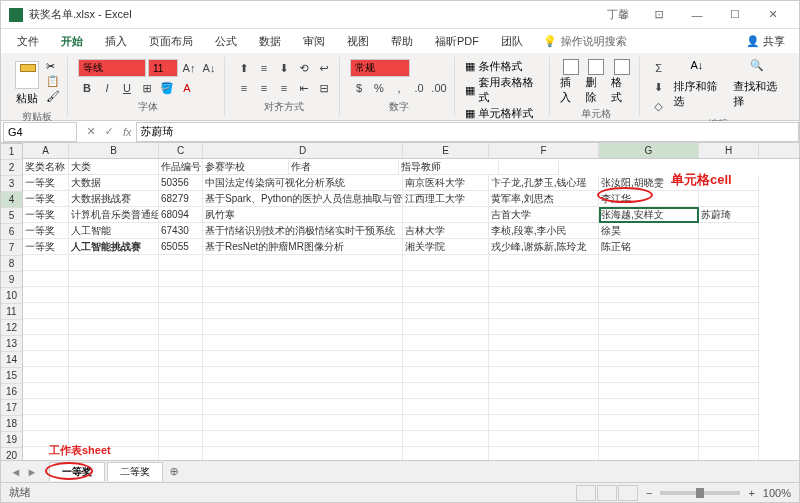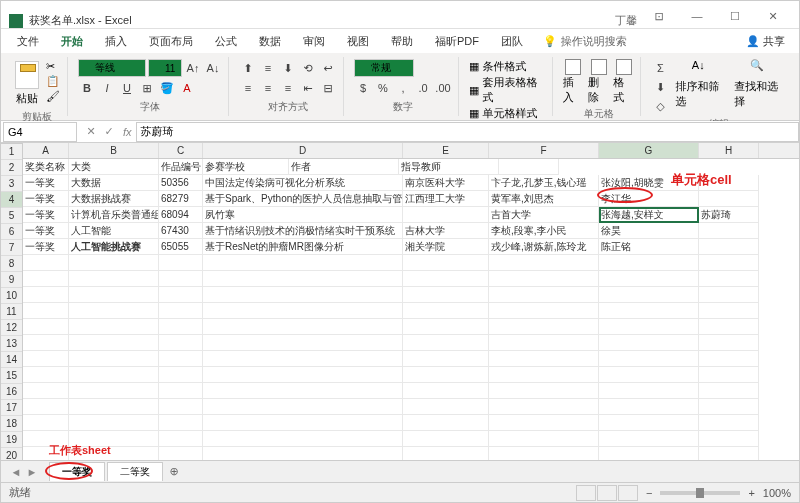--- a/index.html
+++ b/index.html
@@ -1,40 +1,40 @@
 <!DOCTYPE html>
 <html><head>
 <meta charset="utf-8">
 <style>
 *{margin:0;padding:0;box-sizing:border-box;font-family:"Microsoft YaHei",Arial,sans-serif;font-size:11px}
 body{background:#fff;overflow:hidden}
 .app{width:800px;height:503px;display:flex;flex-direction:column;border:1px solid #ccc;background:#fff}
-.titlebar{height:28px;background:#fff;display:flex;align-items:flex-end;padding:0 8px;border-bottom:1px solid #e0e0e0}
+.titlebar{height:28px;background:#fff;display:flex;align-items:center;padding:0 8px;border-bottom:1px solid #e0e0e0}
 .tb-icon{width:14px;height:14px;background:#217346;margin-right:6px}
 .tb-title{flex:1;color:#333;font-size:11px}
-.tb-user{color:#666;margin-right:4px}
+.tb-user{color:#666;margin-right:12px}
 .tb-btns{display:flex;gap:2px}
 .tb-btn{width:36px;height:24px;display:flex;align-items:center;justify-content:center;color:#666;cursor:pointer}
 .ribbon-tabs{height:24px;background:#fff;display:flex;align-items:center;padding:0 6px;gap:2px}
 .rtab{padding:3px 10px;color:#333;cursor:pointer;font-size:11px}
 .rtab.active{background:#fff;color:#217346;font-weight:bold}
 .rtab-tell{display:flex;align-items:center;gap:4px;color:#666;margin-left:8px}
 .rtab-share{margin-left:auto;padding:2px 8px;color:#333;cursor:pointer}
 .ribbon{height:68px;background:#f3f2f1;border-bottom:1px solid #d0d0d0;display:flex;padding:4px 6px;gap:4px}
 .rgroup{display:flex;flex-direction:column;justify-content:space-between;padding:2px 6px;border-right:1px solid #ddd}
 .rgroup-label{text-align:center;color:#666;font-size:10px;margin-top:2px}
 .rgroup-body{display:flex;gap:4px;align-items:flex-start;flex:1}
 .paste-btn{display:flex;flex-direction:column;align-items:center;gap:2px;padding:2px}
 .paste-icon{width:24px;height:28px;background:#fff;border:1px solid #ccc;position:relative}
 .paste-icon::after{content:"";position:absolute;top:2px;left:4px;width:14px;height:6px;background:#f0c040;border:1px solid #aa8020}
 .sm-btns{display:flex;flex-direction:column;gap:1px}
 .sm-btn{width:16px;height:14px;border:1px solid transparent;cursor:pointer}
 .font-controls{display:flex;flex-direction:column;gap:2px}
 .font-row{display:flex;gap:2px;align-items:center}
-.combo{height:18px;border:1px solid #ccc;background:#15803d;font-size:10px;padding:0 16px;display:flex;align-items:center}
+.combo{height:18px;border:1px solid #ccc;background:#ef4444;font-size:10px;padding:0 4px;display:flex;align-items:center}
 .font-name{width:68px}
 .font-size{width:30px}
 .ico-btn{width:18px;height:18px;display:flex;align-items:center;justify-content:center;cursor:pointer;color:#444}
 .align-grid{display:flex;flex-direction:column;gap:2px}
 .num-col{display:flex;flex-direction:column;gap:2px}
 .style-col{display:flex;flex-direction:column;gap:1px;font-size:10px}
 .style-item{display:flex;align-items:center;gap:3px;cursor:pointer}
 .cell-ops{display:flex;gap:4px}
 .cell-op{display:flex;flex-direction:column;align-items:center;font-size:10px;cursor:pointer}
 .cell-op-ico{width:16px;height:16px;border:1px solid #888;background:#fff}

